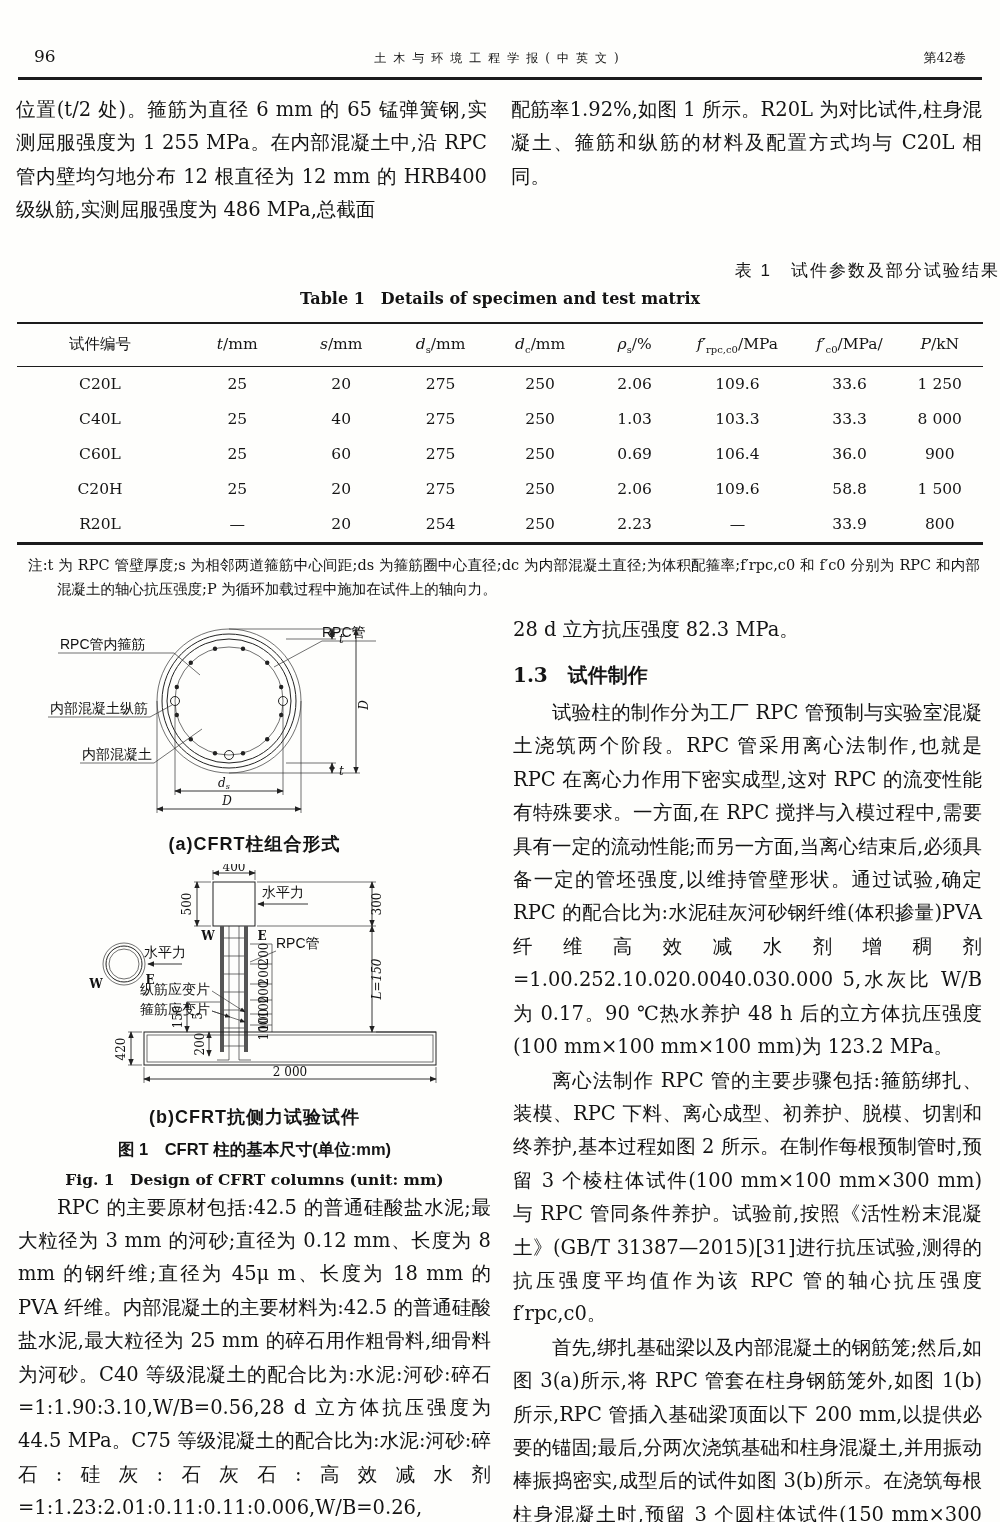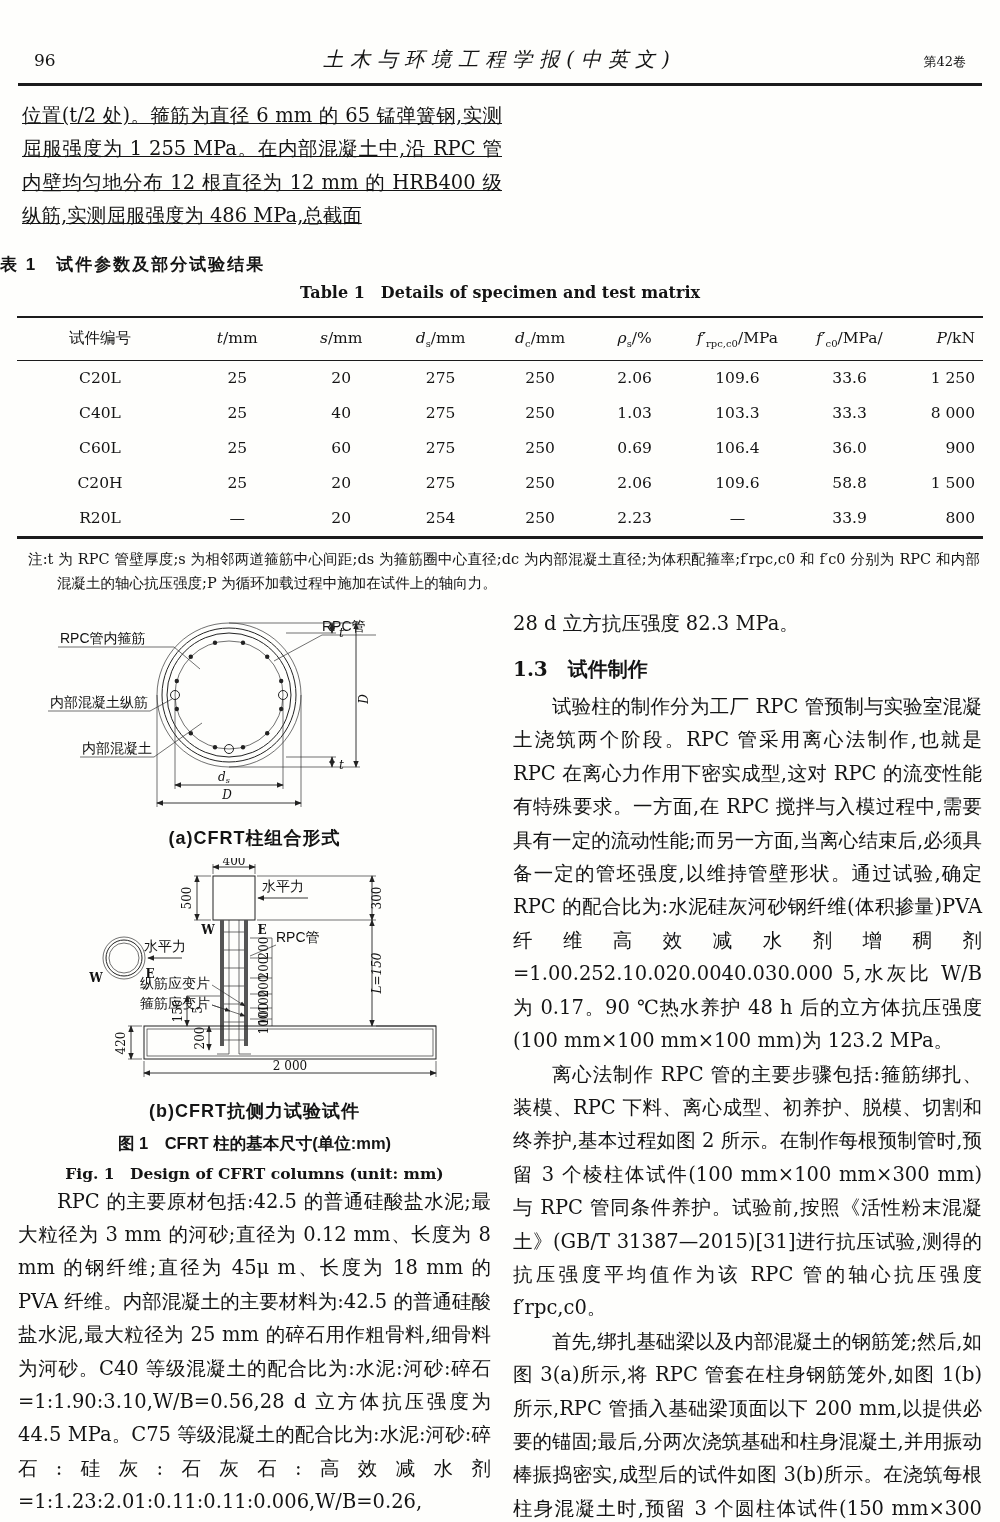--- a/index.html
+++ b/index.html
@@ -1,38 +1,38 @@
 <!DOCTYPE html>
 <html><head>
 <meta charset="utf-8">
 <style>
   html,body{margin:0;padding:0;background:#e8e8e8;}
   .page{position:relative;width:1000px;height:1522px;margin:0 auto;background:#fefefc;overflow:hidden;
         font-family:"DejaVu Serif","Liberation Serif",serif;color:#141414;}
   
   .hdr{display:grid;grid-template-columns:1fr auto 1fr;align-items:baseline;padding:46px 34px 0 34px;}
   .hdr .pno{font-size:17px;}
-  .hdr .jt{font-size:20px;letter-spacing:7px;text-align:center;font-style:italic;}
+  .hdr .jt{font-size:12px;letter-spacing:7px;text-align:center;}
   .hdr .vol{font-size:13px;text-align:right;}
   .hrule{border-bottom:3px solid #1c1c1c;margin:10px 18px 0 18px;}
   
-  .intro{display:flex;gap:24px;padding:13px 18px 0 22px;text-decoration:underline;}
+  .intro{display:flex;gap:24px;padding:13px 18px 0 16px;}
   .intro .col{width:480px;font-size:19.5px;line-height:33.4px;text-align:justify;}
   
-  .t-cn{text-align:left;font-weight:bold;font-size:17px;margin-top:20px;
+  .t-cn{text-align:right;font-weight:normal;font-size:17px;margin-top:32px;
         font-family:"Liberation Sans","DejaVu Sans",sans-serif;letter-spacing:2px;}
   .t-en{text-align:center;font-weight:bold;font-size:16px;margin-top:7px;}
   
   table.spec{width:966px;margin:12px auto 8px auto;border-collapse:collapse;font-size:15.5px;
              border-top:2px solid #1c1c1c;border-bottom:3px solid #1c1c1c;}
   table.spec th{font-weight:normal;height:40px;border-bottom:1.3px solid #1c1c1c;}
   table.spec td{height:33px;text-align:center;}
   table.spec .c0{width:170px;} .c1{width:110px;}.c2{width:100px;}.c3{width:100px;}.c4{width:100px;}
   .c5{width:90px;}.c6{width:116px;}.c7{width:108px;}.c8{width:72px;}
-  table.spec td.r, table.spec th.r{text-align:right;padding-right:8px;}
+  table.spec td.r, table.spec th.r{text-align:center;padding-right:8px;}
   table.spec i{font-style:italic;}
   table.spec sub{font-size:10px;}
   .note{margin:8px 20px 0 28px;font-size:14.5px;line-height:24px;padding-left:29px;text-indent:-29px;
         text-align:justify;}
   
   .cols{display:flex;gap:22px;padding:12px 18px 0 18px;}
   .colL{width:482px;} .colR{width:478px;}
   .fig svg{display:block;margin:0 auto;}
   .figcap-ab{text-align:center;font-weight:bold;font-size:18px;letter-spacing:1px;margin:11px 0 8px 0;
              font-family:"Liberation Sans","DejaVu Sans",sans-serif;}
@@ -59,20 +59,21 @@
 
   <div class="hdr">
     <span class="pno">96</span>
     <span class="jt">土木与环境工程学报(中英文)</span>
     <span class="vol">第42卷</span>
   </div>
   <div class="hrule"></div>
 
   <div class="intro">
     <div class="col">位置(t/2 处)。箍筋为直径 6 mm 的 65 锰弹簧钢,实测屈服强度为 1 255 MPa。在内部混凝土中,沿 RPC 管内壁均匀地分布 12 根直径为 12 mm 的 HRB400 级纵筋,实测屈服强度为 486 MPa,总截面</div>
+    <div class="col">配筋率1.92%,如图 1 所示。R20L 为对比试件,柱身混凝土、箍筋和纵筋的材料及配置方式均与 C20L 相同。</div>
   </div>
 
   <div class="t-cn">表 1　试件参数及部分试验结果</div>
   <div class="t-en">Table 1　Details of specimen and test matrix</div>
 
   <table class="spec">
     <thead>
     <tr>
       <th class="c0"><span>试件编号</span></th>
       <th class="c1"><i>t</i><sub></sub><span>/mm</span></th>

